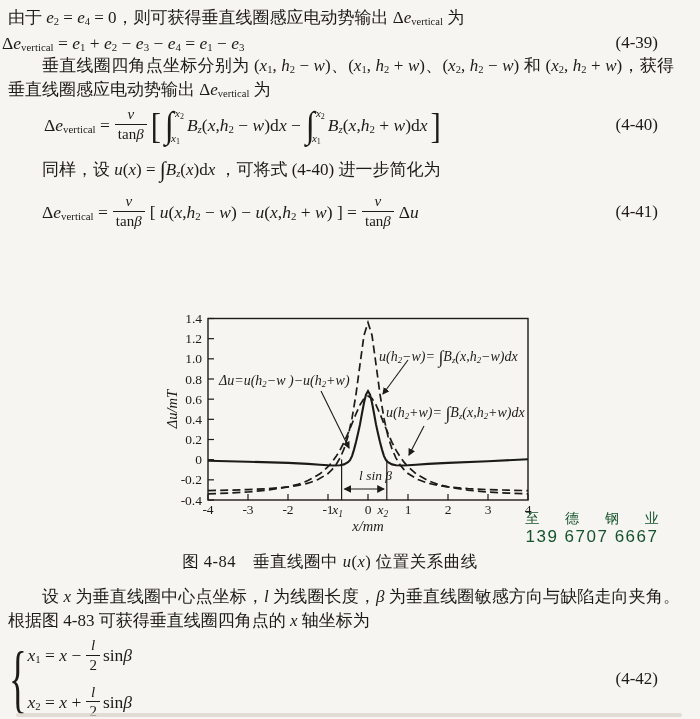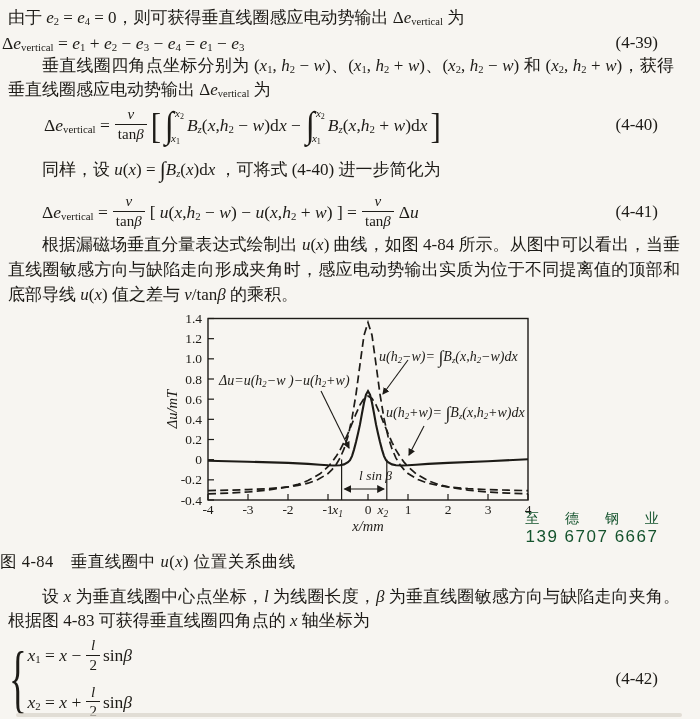--- a/index.html
+++ b/index.html
@@ -45,21 +45,21 @@
   .cases{ display:inline-flex; flex-direction:column; gap:11px; }
   .caserow{ display:inline-flex; align-items:center; white-space:nowrap; }
 
   
   .figwrap{ position:absolute; left:0; top:0; width:700px; height:719px; pointer-events:none;margin-left:16px; }
   .annot{ position:absolute; font-size:14px; font-style:italic; white-space:nowrap; }
   .annot .int-inline{ font-size:18px; }
   .gap-label{ position:absolute; font-size:13.5px; font-style:italic; text-align:right; }
   .caption{
     position:absolute; top:551px; left:0; width:700px; box-sizing:border-box;
-    padding-right:40px; font-size:16.5px; letter-spacing:0.5px;
+    text-align:center; padding-right:40px; font-size:16.5px; letter-spacing:0.5px;
   }
   .watermark{
     position:absolute; top:511px; left:512px; width:160px; text-align:center;
     color:#14532d; font-family:"Liberation Sans","DejaVu Sans",sans-serif;
     line-height:1.1; user-select:none;
   }
   .wm1{ font-size:14px; letter-spacing:11px; text-indent:11px; }
   .wm2{ font-size:17px; letter-spacing:1.5px; margin-top:2px; }
   .scan-bar{ position:absolute; top:713px; left:16px; width:666px; height:4px; background:#d9d4cb; opacity:0.75; border-radius:2px; }
   svg text{ font-family:"Liberation Serif","DejaVu Serif",serif; fill:#1d1b17; }
@@ -121,21 +121,20 @@
       <span class="tok midbr-wrap">[ <i>u</i>(<i>x</i>,<i>h</i><sub>2</sub> − <i>w</i>) − <i>u</i>(<i>x</i>,<i>h</i><sub>2</sub> + <i>w</i>) ] =</span>
       <span class="frac">
           <span class="fn"><i>v</i></span>
           <span class="fd">tan<i>β</i></span>
         </span>
       <span class="tok">Δ<i>u</i></span>
     </span>
     <span class="eqnum">(4-41)</span>
   </div>
 
-  <p class="para indent" style="top:232px; line-height:25px; width:672px">根据漏磁场垂直分量表达式绘制出 <i>u</i>(<i>x</i>) 曲线，如图 4-84 所示。从图中可以看出，当垂直线圈敏感方向与缺陷走向形成夹角时，感应电动势输出实质为位于不同提离值的顶部和底部导线 <i>u</i>(<i>x</i>) 值之差与 <i>v</i>/tan<i>β</i> 的乘积。</p>
 
   <div class="figwrap">
     <svg id="chart-svg" width="700" height="719" viewBox="0 0 700 719">
         <defs>
           <marker id="ah" viewBox="0 0 10 10" refX="8.5" refY="5" markerWidth="6.5" markerHeight="6.5" orient="auto-start-reverse">
             <path d="M0,0 L10,5 L0,10 z" fill="#1d1b17"></path>
           </marker>
         </defs>
         <rect x="192" y="318.5" width="320" height="181.5" fill="none" stroke="#1d1b17" stroke-width="1.4"></rect>
         <line x1="192" y1="318.5" x2="198" y2="318.5" stroke="#1d1b17" stroke-width="1.2"></line>

